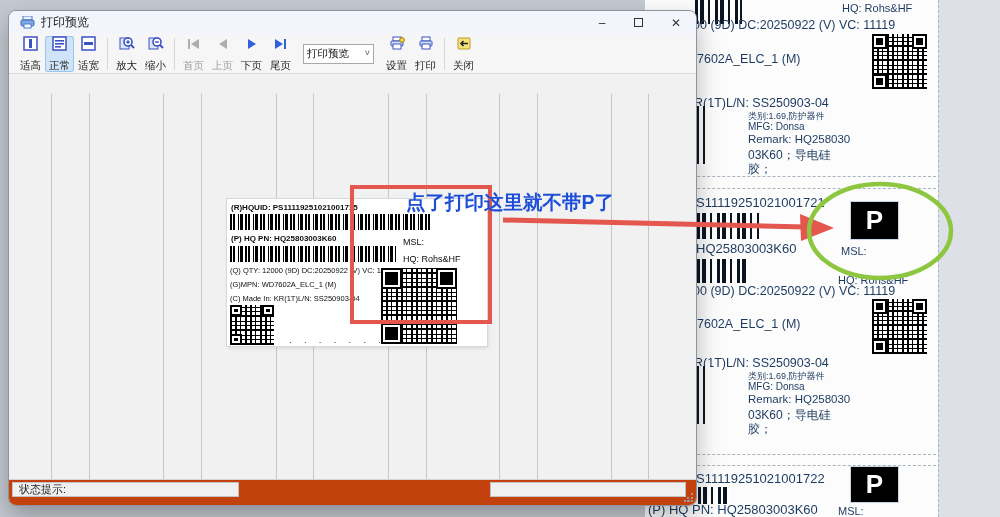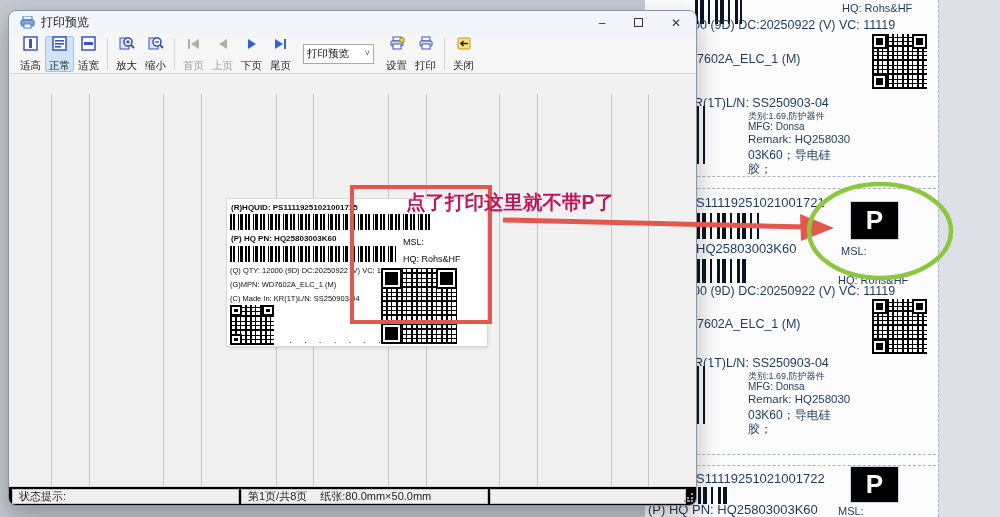--- a/index.html
+++ b/index.html
@@ -40,41 +40,41 @@
   .tbtn.disabled .lab{color:#9d9d9d;}
   .tsep{width:1px;height:32px;background:#d6d6d6;margin:0 4px;}
   .combo{width:71px;height:20px;background:#fff;border:1px solid #a9a9a9;display:flex;align-items:center;
          font-size:10.5px;padding-left:3px;margin:0 8px;position:relative;}
   .combo .arr{position:absolute;right:3px;top:3px;font-size:9px;color:#555;}
   .navico{width:16px;height:14px;display:flex;align-items:center;justify-content:center;gap:1px;}
   .tri-r{width:0;height:0;border-top:5px solid transparent;border-bottom:5px solid transparent;border-left:8px solid #2f62d9;}
   .tri-l{width:0;height:0;border-top:5px solid transparent;border-bottom:5px solid transparent;border-right:8px solid #2f62d9;}
   .nbar{width:2px;height:10px;background:#2f62d9;}.gray .tri-l{border-right-color:#aeaeae}.gray .nbar{background:#aeaeae}
 
-  .statusbar{position:absolute;left:0;bottom:0;right:0;height:19px;background:#000000;border-top:1px solid #d4d4d4;font-size:11px;color:#222;}
+  .statusbar{position:absolute;left:0;bottom:0;right:0;height:26px;background:#c2410c;border-top:1px solid #d4d4d4;font-size:11px;color:#222;}
   .spanel{position:absolute;top:2px;height:15px;border:1px solid #c3c3c3;background:#f0f0f0;display:flex;align-items:center;white-space:nowrap;overflow:hidden;}
   .grip{position:absolute;right:3px;bottom:3px;width:9px;height:9px;
         background:radial-gradient(circle at 8px 1px,#9a9a9a 1.2px,transparent 1.3px),
                    radial-gradient(circle at 4px 5px,#9a9a9a 1.2px,transparent 1.3px),
                    radial-gradient(circle at 8px 5px,#9a9a9a 1.2px,transparent 1.3px),
                    radial-gradient(circle at 1px 8px,#9a9a9a 1.2px,transparent 1.3px),
                    radial-gradient(circle at 4.5px 8px,#9a9a9a 1.2px,transparent 1.3px),
                    radial-gradient(circle at 8px 8px,#9a9a9a 1.2px,transparent 1.3px);}
 
   .preview{position:absolute;left:0;top:63px;right:0;bottom:19px;background:#f1f1f1;overflow:hidden;}
   .vline{position:absolute;top:20px;height:392px;width:1px;background:#c6c6c6;}
 
   .page{position:absolute;left:218px;top:125px;width:260px;height:147px;background:#fff;
         box-shadow:0 0 0 1px #d8d8d8,1px 2px 4px rgba(0,0,0,.12);overflow:hidden;}
   .page .t{position:absolute;white-space:nowrap;color:#0d0d0d;}
   .bc{background:repeating-linear-gradient(90deg,#000 0 2px,#fff 2px 3px,#000 3px 5px,#fff 5px 8px,#000 8px 9px,#fff 9px 10px,#000 10px 13px,#fff 13px 15px);}
 
   
   .anno-svg{position:absolute;left:0;top:0;z-index:60;pointer-events:none;}
-  .anno-text{position:absolute;left:406px;top:189px;font-size:19.5px;font-weight:bold;color:#be185d;z-index:61;white-space:nowrap;pointer-events:none;}
+  .anno-text{position:absolute;left:406px;top:189px;font-size:19.5px;font-weight:bold;color:#1d4ed8;z-index:61;white-space:nowrap;pointer-events:none;}
 
   .bglab{position:absolute;white-space:nowrap;}
 </style>
 </head>
 <body>
 
 <div id="canvas">
 
   <div class="sheet">
 
@@ -282,24 +282,20 @@
             <i class="fd tr"></i>
             <i class="fd bl"></i>
           </div>
       </div>
     </div>
 
     <div class="statusbar">
       <div class="spanel" style="left:3px;width:227px;padding-left:6px;">
         <span>状态提示:</span>
       </div>
-      <div class="spanel" style="left:232px;width:247px;padding-left:6px;gap:13px;">
-        <span>第1页/共8页</span>
-        <span>纸张:80.0mm×50.0mm</span>
-      </div>
       <div class="spanel" style="left:481px;width:196px;"></div>
       <div class="grip"></div>
     </div>
   </div>
 
   <svg class="anno-svg" width="1000" height="517" viewBox="0 0 1000 517">
     <rect x="352" y="187" width="138" height="135" fill="none" stroke-width="4" stroke="#e4574e"></rect>
     <line x1="503" y1="220" x2="806" y2="227" stroke-width="5" stroke="#e4574e"></line>
     <polygon points="834,228 800,214 801,241" fill="#e4574e"></polygon>
     <ellipse cx="880" cy="231" rx="71" ry="47" fill="none" stroke-width="4.5" stroke="#8dc63f"></ellipse>

